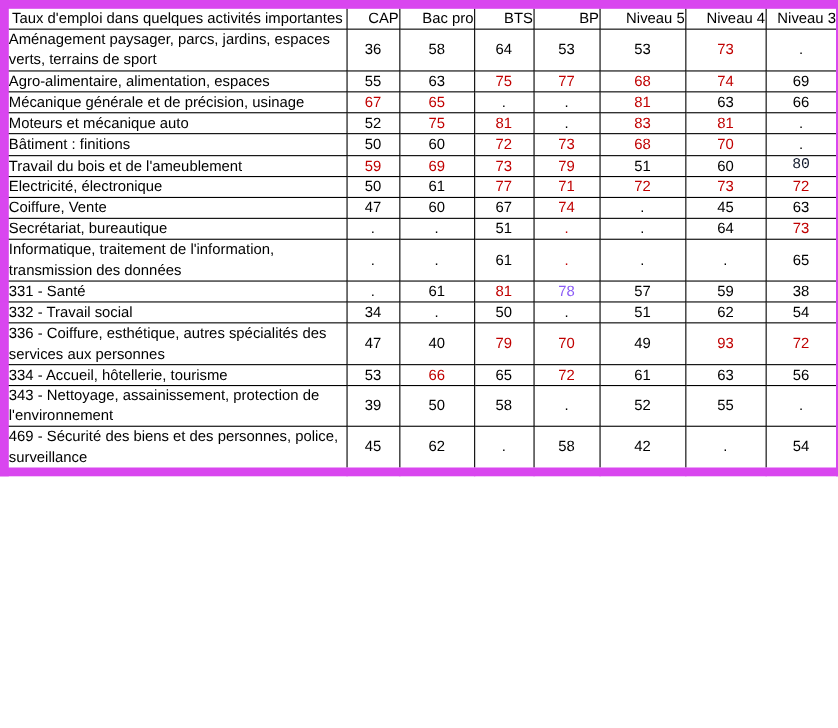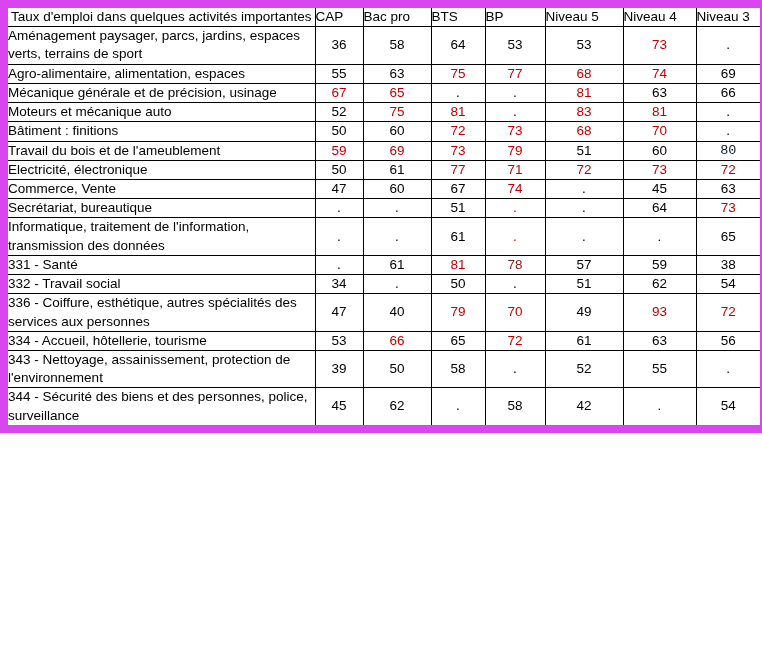--- a/index.html
+++ b/index.html
@@ -36,21 +36,21 @@
     font-size: 13.5px;
     line-height: 1.35;
     color: #000000;
     background: #ffffff;
     font-weight: normal;
   }
 
   
   thead th {
     font-weight: bold;
-    text-align: left;
+    text-align: right;
     font-size: 13.5px;
     padding: 4px 2px;
   }
 
   th.title-cell {
     text-align: center;
     padding: 5px 10px;
     font-size: 14px;
     line-height: 1.45;
   }
@@ -190,21 +190,21 @@
           <td class="label-cell sep-right-thick">Electricité, électronique</td>
           <td class="num sep-right-thick">50</td>
           <td class="num">61</td>
           <td class="num red" style="color: rgb(192, 0, 0);">77</td>
           <td class="num red" style="color: rgb(192, 0, 0);">71</td>
           <td class="num red sep-heavy" style="color: rgb(192, 0, 0);">72</td>
           <td class="num red" style="color: rgb(192, 0, 0);">73</td>
           <td class="num red" style="color: rgb(192, 0, 0);">72</td>
         </tr>
         <tr>
-          <td class="label-cell sep-right-thick">Commerce, Vente</td>
+          <td class="label-cell sep-right-thick">Coiffure, Vente</td>
           <td class="num sep-right-thick">47</td>
           <td class="num">60</td>
           <td class="num">67</td>
           <td class="num red" style="color: rgb(192, 0, 0);">74</td>
           <td class="num sep-heavy">.</td>
           <td class="num">45</td>
           <td class="num">63</td>
         </tr>
         <tr>
           <td class="label-cell sep-right-thick">Secrétariat, bureautique</td>
@@ -224,21 +224,21 @@
           <td class="num red" style="color: rgb(192, 0, 0);">.</td>
           <td class="num sep-heavy">.</td>
           <td class="num">.</td>
           <td class="num">65</td>
         </tr>
         <tr>
           <td class="label-cell sep-right-thick">331 - Santé</td>
           <td class="num sep-right-thick">.</td>
           <td class="num">61</td>
           <td class="num red" style="color: rgb(192, 0, 0);">81</td>
-          <td class="num red" style="color: #7f1d1d; margin-left: 20px;">78</td>
+          <td class="num red" style="color: #8b5cf6; margin-left: 20px;">78</td>
           <td class="num sep-heavy">57</td>
           <td class="num">59</td>
           <td class="num">38</td>
         </tr>
         <tr>
           <td class="label-cell sep-right-thick">332 - Travail social</td>
           <td class="num sep-right-thick">34</td>
           <td class="num">.</td>
           <td class="num">50</td>
           <td class="num">.</td>
@@ -270,21 +270,21 @@
           <td class="label-cell sep-right-thick">343 - Nettoyage, assainissement, protection de l'environnement</td>
           <td class="num sep-right-thick">39</td>
           <td class="num">50</td>
           <td class="num">58</td>
           <td class="num">.</td>
           <td class="num sep-heavy">52</td>
           <td class="num">55</td>
           <td class="num">.</td>
         </tr>
         <tr>
-          <td class="label-cell sep-right-thick">344 - Sécurité des biens et des personnes, police, surveillance</td>
+          <td class="label-cell sep-right-thick">469 - Sécurité des biens et des personnes, police, surveillance</td>
           <td class="num sep-right-thick">45</td>
           <td class="num">62</td>
           <td class="num">.</td>
           <td class="num">58</td>
           <td class="num sep-heavy">42</td>
           <td class="num">.</td>
           <td class="num">54</td>
         </tr>
       </tbody>
   </table>

